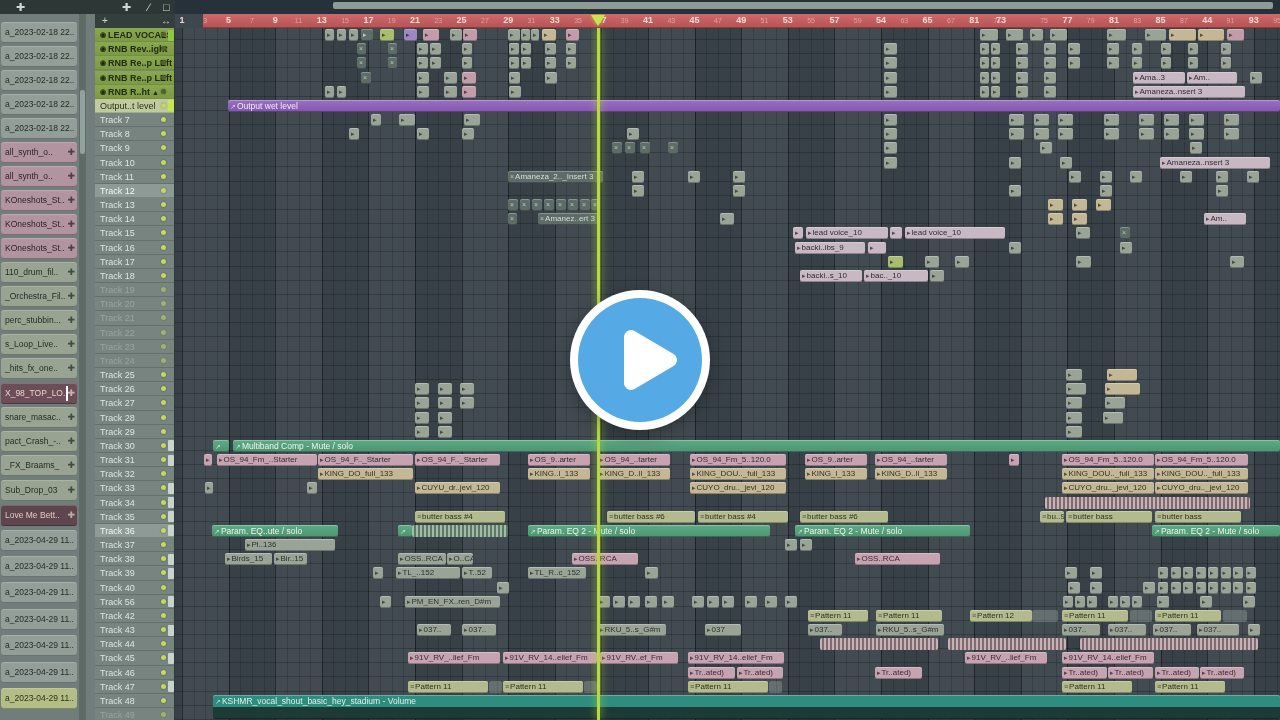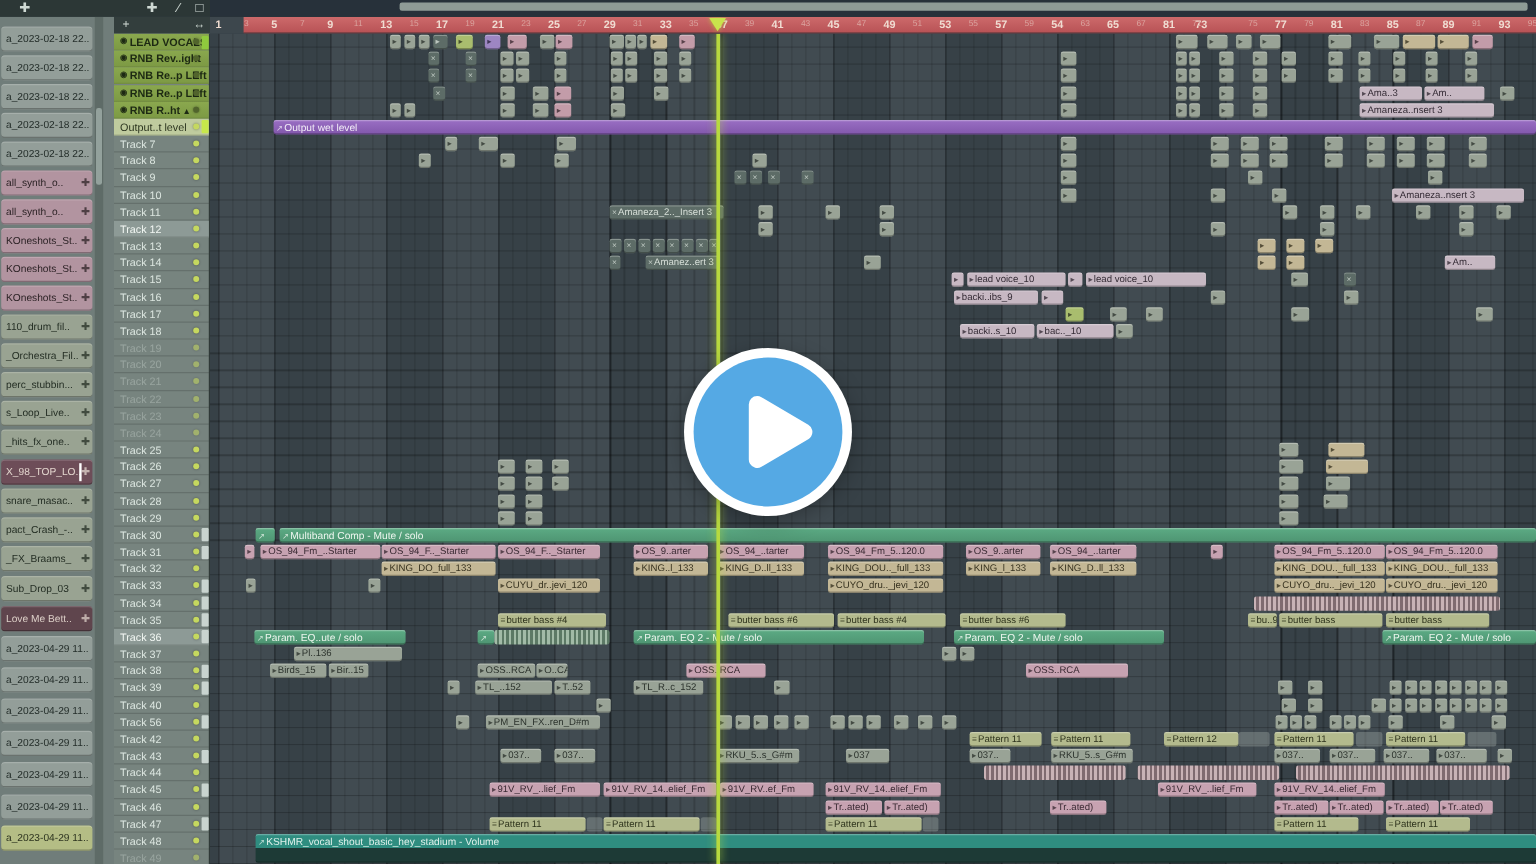--- a/index.html
+++ b/index.html
@@ -220,21 +220,21 @@
       <span class="rl-maj" style="left: 566.2px;">49</span>
       <span class="rl-maj" style="left: 612.8px;">53</span>
       <span class="rl-maj" style="left: 659.4px;">57</span>
       <span class="rl-maj" style="left: 706px;">54</span>
       <span class="rl-maj" style="left: 752.6px;">65</span>
       <span class="rl-maj" style="left: 799.2px;">81</span>
       <span class="rl-maj" style="left: 826px;">73</span>
       <span class="rl-maj" style="left: 892.4px;">77</span>
       <span class="rl-maj" style="left: 939px;">81</span>
       <span class="rl-maj" style="left: 985.6px;">85</span>
-      <span class="rl-maj" style="left: 1032.2px;">89</span>
+      <span class="rl-maj" style="left: 1032.2px;">44</span>
       <span class="rl-maj" style="left: 1078.8px;">93</span>
       <span class="rl-min" style="left: 30.3px;">3</span>
       <span class="rl-min" style="left: 76.9px;">7</span>
       <span class="rl-min" style="left: 123.5px;">11</span>
       <span class="rl-min" style="left: 170.1px;">15</span>
       <span class="rl-min" style="left: 216.7px;">19</span>
       <span class="rl-min" style="left: 263.3px;">23</span>
       <span class="rl-min" style="left: 309.9px;">27</span>
       <span class="rl-min" style="left: 356.5px;">31</span>
       <span class="rl-min" style="left: 403.1px;">35</span>

